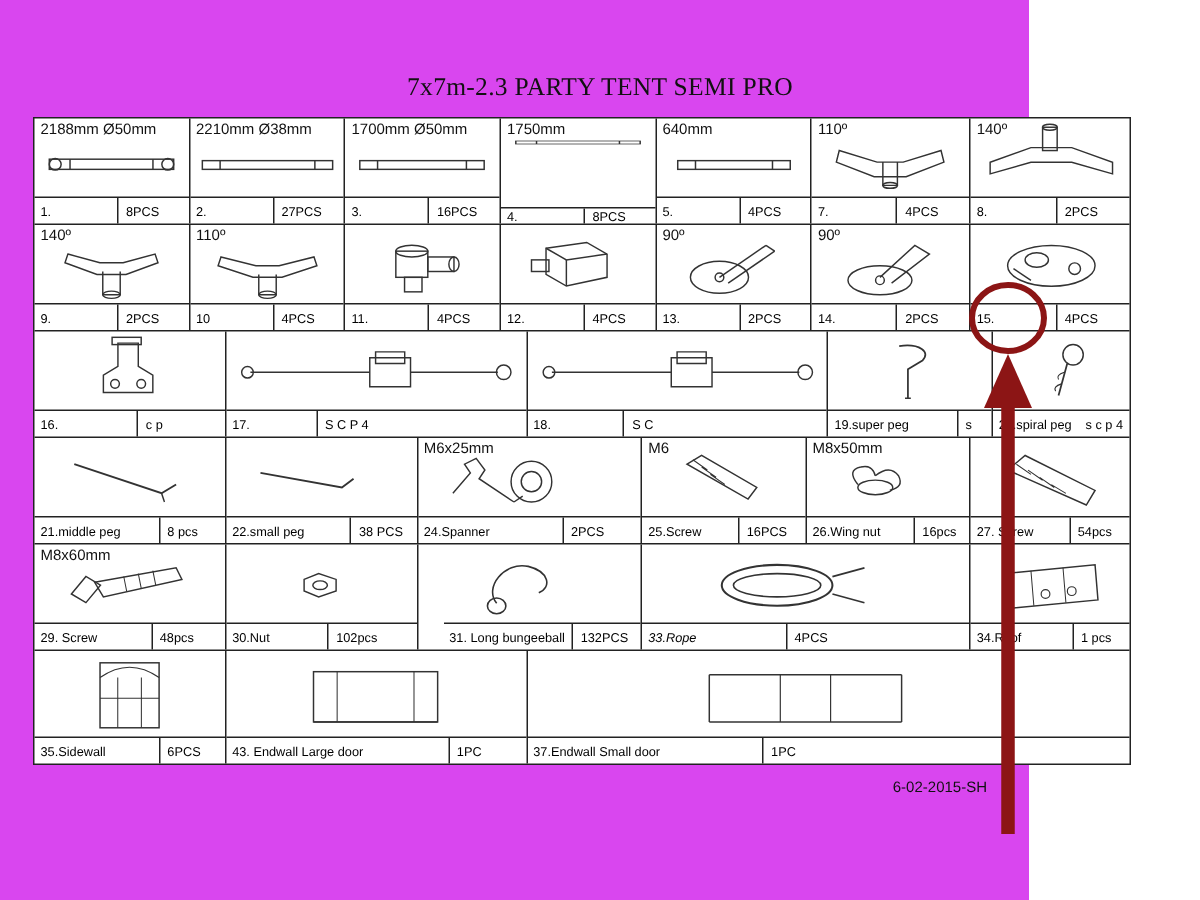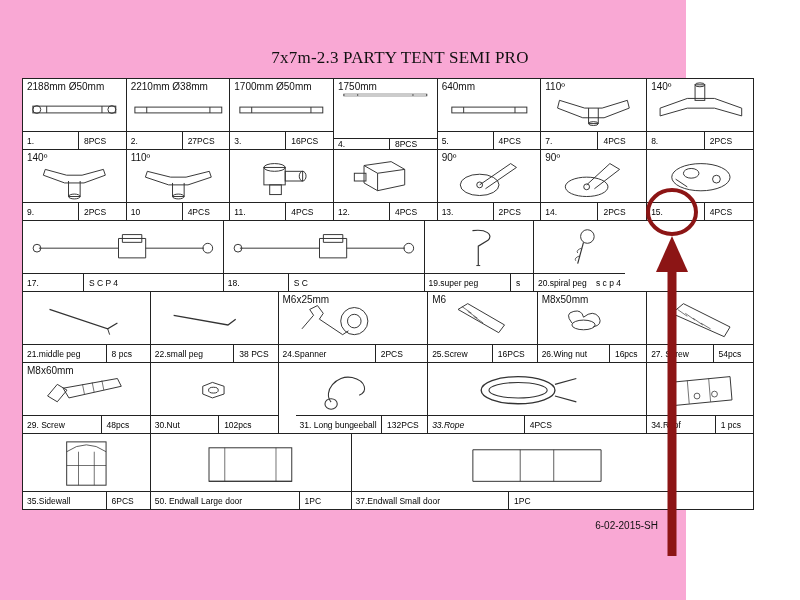--- a/index.html
+++ b/index.html
@@ -11,21 +11,21 @@
     overflow: hidden;
   }
   body {
     font-family: "Liberation Sans", sans-serif;
     color: #000;
   }
   #page {
     position: relative;
     width: 686px;
     height: 600px;
-    background: #f9a8d4;
+    background: #d946ef;
   }
   #title {
     position: absolute;
     top: 48px;
     left: 0;
     width: 800px;
     text-align: center;
     font-family: "Liberation Serif", serif;
     font-size: 17px;
     letter-spacing: 0.2px;
@@ -321,20 +321,34 @@
           </svg>
         </div>
         <div class="foot">
           <div class="f1">15.</div>
           <div class="f2">4PCS</div>
         </div>
       </div>
     </div>
 
     <div class="row" style="height:71px;">
+      <div class="cell" style="width:17.5%;">
+        <div class="pic">
+          <svg width="100%" height="100%" viewBox="0 0 128 54" preserveAspectRatio="xMidYMid meet">
+            <path d="M56 8 L56 24 L46 30 L46 42 L80 42 L80 30 L70 24 L70 8 Z" fill="none" stroke="#333" stroke-width="1"></path>
+            <rect x="52" y="4" width="20" height="5" fill="none" stroke="#333" stroke-width="1"></rect>
+            <circle cx="54" cy="36" r="3" fill="none" stroke="#333" stroke-width="1"></circle>
+            <circle cx="72" cy="36" r="3" fill="none" stroke="#333" stroke-width="1"></circle>
+          </svg>
+        </div>
+        <div class="foot">
+          <div class="f1">16.</div>
+          <div class="f2">c    p</div>
+        </div>
+      </div>
       <div class="cell" style="width:27.5%;">
         <div class="pic">
           <svg width="100%" height="100%" viewBox="0 0 201 54" preserveAspectRatio="xMidYMid meet">
             <line x1="14" y1="28" x2="96" y2="28" stroke="#333" stroke-width="1"></line>
             <circle cx="12" cy="28" r="4" fill="none" stroke="#333" stroke-width="1"></circle>
             <path d="M96 18 L124 18 L124 38 L96 38 Z" fill="none" stroke="#333" stroke-width="1"></path>
             <path d="M100 14 L120 14 L120 22 L100 22 Z" fill="none" stroke="#333" stroke-width="1"></path>
             <line x1="124" y1="28" x2="184" y2="28" stroke="#333" stroke-width="1"></line>
             <circle cx="188" cy="28" r="5" fill="none" stroke="#333" stroke-width="1"></circle>
           </svg>
@@ -557,21 +571,21 @@
       <div class="cell" style="width:27.5%;">
         <div class="pic">
           <svg width="100%" height="100%" viewBox="0 0 201 58" preserveAspectRatio="xMidYMid meet">
             <rect x="58" y="14" width="84" height="34" fill="none" stroke="#333" stroke-width="1"></rect>
             <line x1="58" y1="48" x2="142" y2="48" stroke="#333" stroke-width="1"></line>
             <line x1="74" y1="14" x2="74" y2="48" stroke="#333" stroke-width="0.7"></line>
             <line x1="126" y1="14" x2="126" y2="48" stroke="#333" stroke-width="0.7"></line>
           </svg>
         </div>
         <div class="foot">
-          <div class="f1" style="flex:0 0 72%;">50. Endwall  Large door</div>
+          <div class="f1" style="flex:0 0 72%;">43. Endwall  Large door</div>
           <div class="f2">1PC</div>
         </div>
       </div>
       <div class="cell" style="width:55%;">
         <div class="pic">
           <svg width="100%" height="100%" viewBox="0 0 402 58" preserveAspectRatio="xMidYMid meet">
             <line x1="120" y1="16" x2="250" y2="16" stroke="#333" stroke-width="1"></line>
             <line x1="120" y1="16" x2="120" y2="48" stroke="#333" stroke-width="1"></line>
             <line x1="250" y1="16" x2="250" y2="48" stroke="#333" stroke-width="1"></line>
             <line x1="120" y1="48" x2="250" y2="48" stroke="#333" stroke-width="1"></line>

